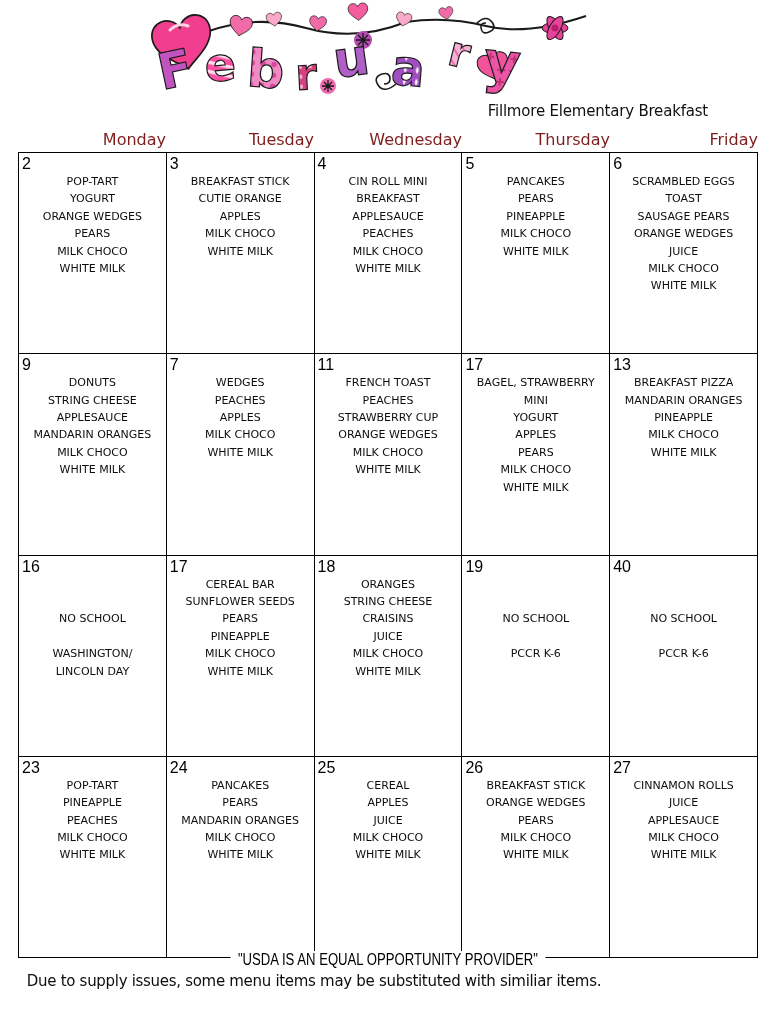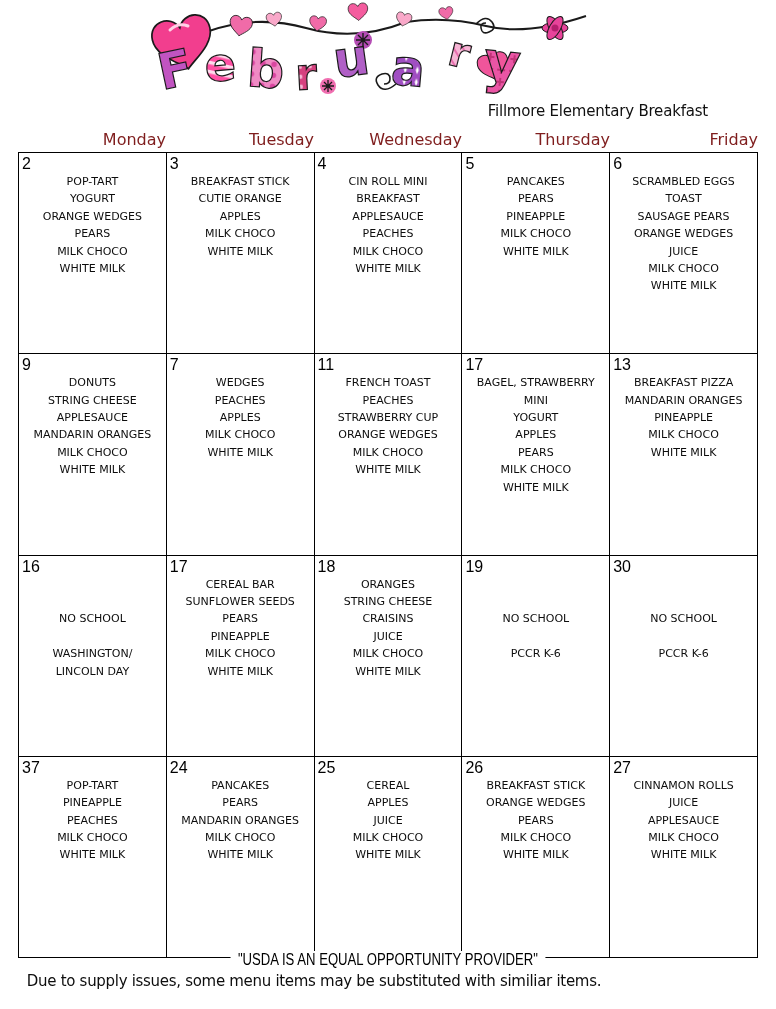--- a/index.html
+++ b/index.html
@@ -272,31 +272,31 @@
       <div class="date">19</div>
       <div>
         <div class="line">&nbsp;</div>
         <div class="line">&nbsp;</div>
         <div class="line">NO SCHOOL</div>
         <div class="line">&nbsp;</div>
         <div class="line">PCCR K-6</div>
       </div>
     </div>
     <div class="cell">
-      <div class="date">30</div>
+      <div class="date">40</div>
       <div>
         <div class="line">&nbsp;</div>
         <div class="line">&nbsp;</div>
         <div class="line">NO SCHOOL</div>
         <div class="line">&nbsp;</div>
         <div class="line">PCCR K-6</div>
       </div>
     </div>
     <div class="cell">
-      <div class="date">37</div>
+      <div class="date">23</div>
       <div>
         <div class="line">POP-TART</div>
         <div class="line">PINEAPPLE</div>
         <div class="line">PEACHES</div>
         <div class="line">MILK CHOCO</div>
         <div class="line">WHITE MILK</div>
       </div>
     </div>
     <div class="cell">
       <div class="date">24</div>

